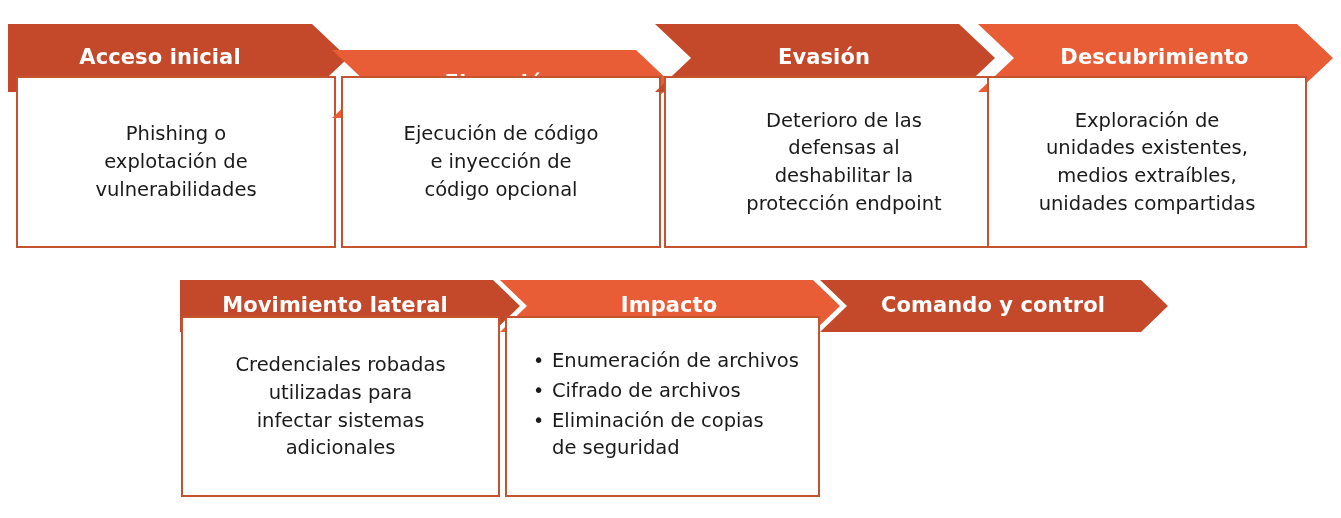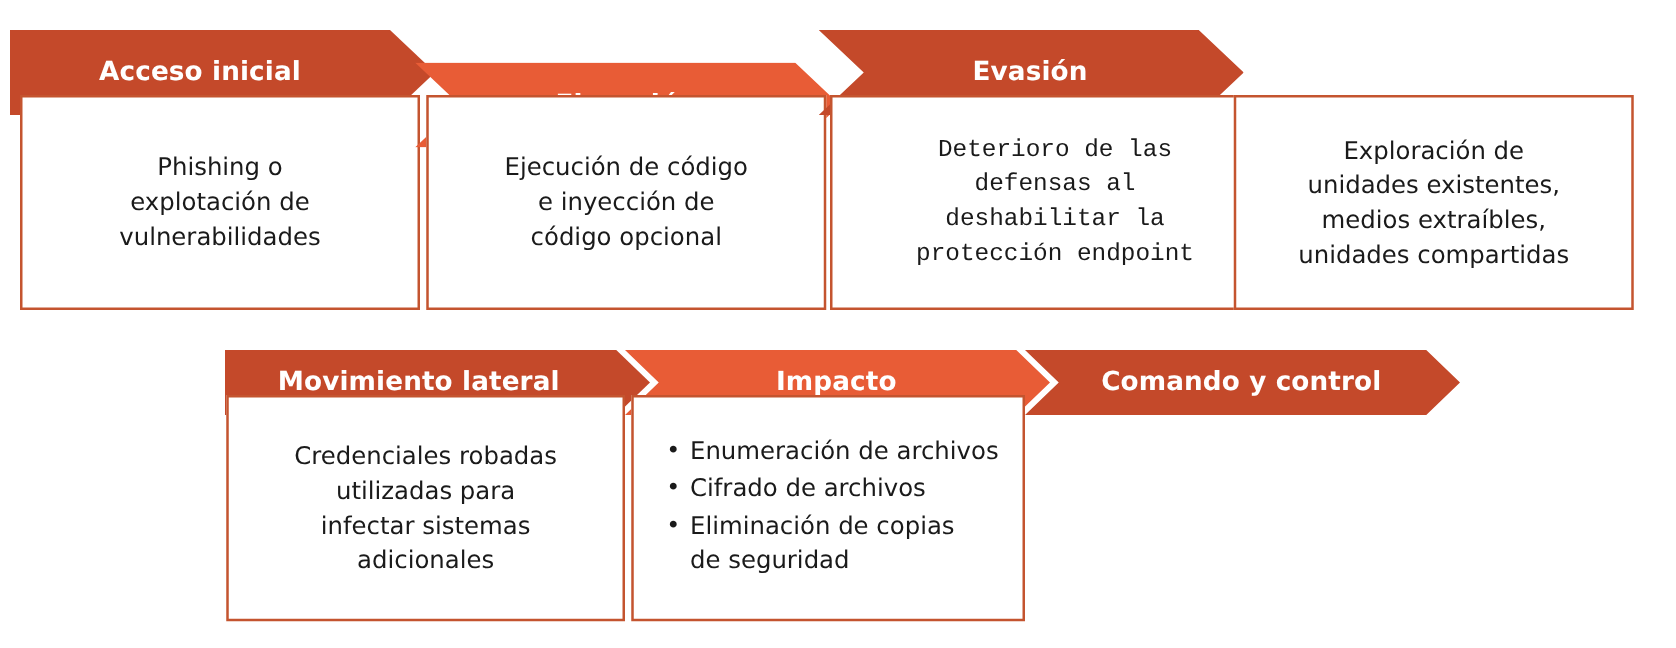--- a/index.html
+++ b/index.html
@@ -120,29 +120,34 @@
 código opcional</span>
     </div>
   </div>
 
   <div class="stage" style="left:655px; top:8px; width:340px; height:240px;">
     <div class="stage-header" style="width:340px; height:68px; padding-left:34px; padding-right:36px;
                 background:#C4492A;
                 clip-path: polygon(0 0, 304px 0, 340px 34px, 304px 68px, 0 68px, 36px 34px);">
       <span class="hdr-label">Evasión</span>
     </div>
-    <div class="stage-body" style="left:9px; top:68px; width:360px; height:172px;font-family:Liberation Mono, monospace;">
+    <div class="stage-body" style="left:9px; top:68px; width:360px; height:172px;">
       <span class="body-text">Deterioro de las
 defensas al
 deshabilitar la
 protección endpoint</span>
     </div>
   </div>
 
   <div class="stage" style="left:978px; top:8px; width:355px; height:240px;">
+    <div class="stage-header" style="width:355px; height:68px; padding-left:34px; padding-right:36px;
+                background:#E85C36;
+                clip-path: polygon(0 0, 319px 0, 355px 34px, 319px 68px, 0 68px, 36px 34px);">
+      <span class="hdr-label">Descubrimiento</span>
+    </div>
     <div class="stage-body" style="left:9px; top:68px; width:320px; height:172px;">
       <span class="body-text">Exploración de
 unidades existentes,
 medios extraíbles,
 unidades compartidas</span>
     </div>
   </div>
 
   <div class="stage" style="left:180px; top:264px; width:340px; height:240px;">
     <div class="stage-header" style="width:340px; height:52px; padding-left:0px; padding-right:30px;

